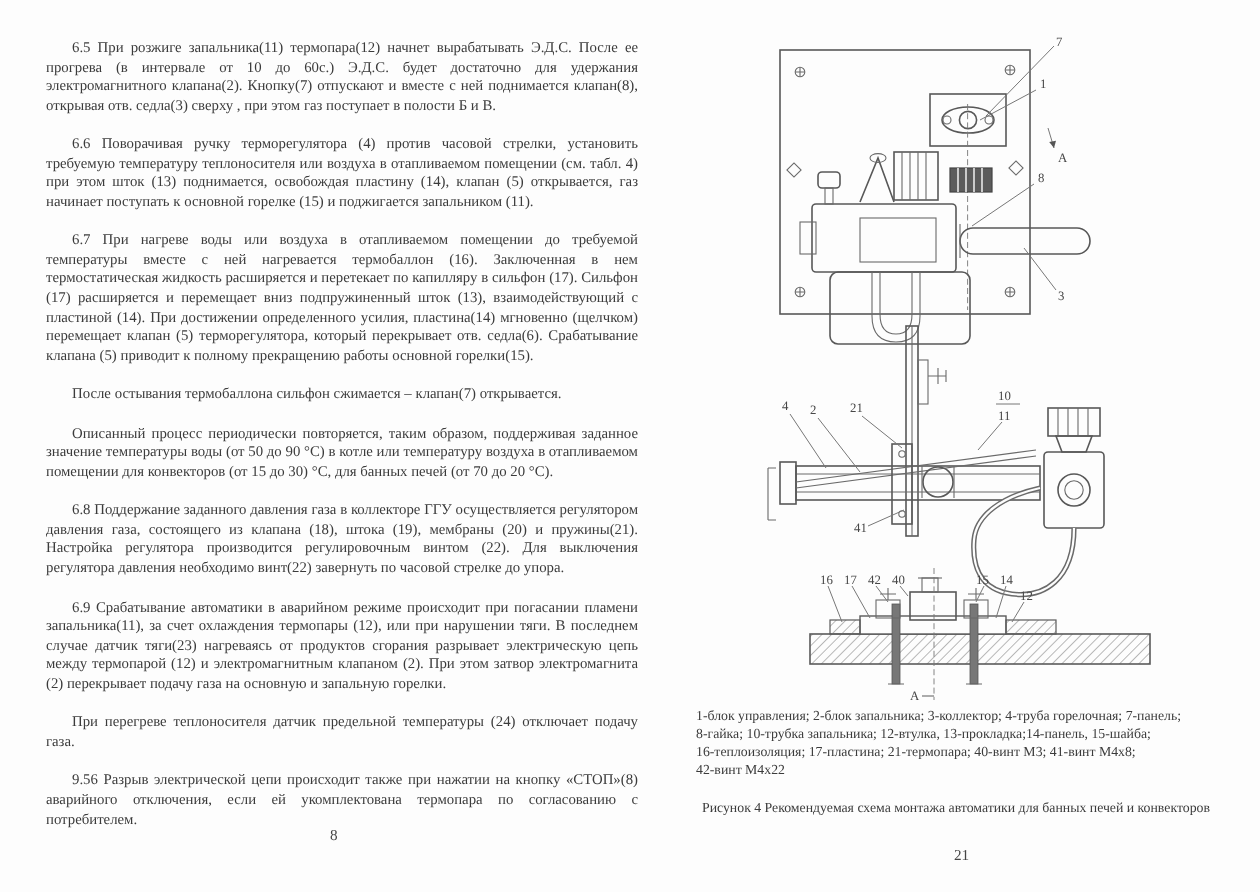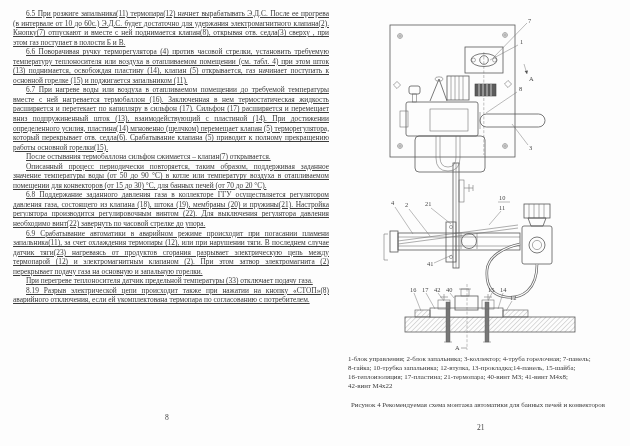--- a/index.html
+++ b/index.html
@@ -1,21 +1,21 @@
 <!DOCTYPE html>
 <html><head>
 <meta charset="utf-8">
 <style>
   html,body{margin:0;padding:0;}
   body{width:630px;height:446px;background:#fdfdfd;position:relative;overflow:hidden;
        font-family:"Liberation Serif",serif;}
   .scan{position:absolute;inset:0;}
   .page-text{position:absolute;left:13px;top:9px;width:316px;
              font-size:7.4px;line-height:9.55px;color:#3b3b3b;text-align:justify;}
-  .page-text p{margin:0;text-indent:13px;text-decoration:underline;}
+  .page-text p{margin:10px;text-indent:13px;}
   .pagenum{position:absolute;font-size:7.6px;color:#454545;}
   .pagenum.left{left:165px;top:413px;}
   .pagenum.right{left:477px;top:423px;}
   .parts{position:absolute;left:348px;top:354px;width:276px;
          font-size:6.9px;line-height:9.1px;color:#3b3b3b;}
   .parts div{white-space:nowrap;}
   .caption{position:absolute;left:351px;top:401px;width:274px;
            font-size:6.9px;line-height:8.6px;color:#3b3b3b;}
   .figure{position:absolute;left:340px;top:8px;}
   svg text{font-family:"Liberation Serif",serif;font-size:6.4px;fill:#474747;}
@@ -30,22 +30,22 @@
 <div class="scan">
 
   <div class="page-text">
     <p>6.5 При розжиге запальника(11) термопара(12) начнет вырабатывать Э.Д.С. После ее прогрева (в интервале от 10 до 60с.) Э.Д.С. будет достаточно для удержания электромагнитного клапана(2). Кнопку(7) отпускают и вместе с ней поднимается клапан(8), открывая отв. седла(3) сверху , при этом газ поступает в полости Б и В.</p>
     <p>6.6 Поворачивая ручку терморегулятора (4) против часовой стрелки, установить требуемую температуру теплоносителя или воздуха в отапливаемом помещении (см. табл. 4) при этом шток (13) поднимается, освобождая пластину (14), клапан (5) открывается, газ начинает поступать к основной горелке (15) и поджигается запальником (11).</p>
     <p>6.7 При нагреве воды или воздуха в отапливаемом помещении до требуемой температуры вместе с ней нагревается термобаллон (16). Заключенная в нем термостатическая жидкость расширяется и перетекает по капилляру в сильфон (17). Сильфон (17) расширяется и перемещает вниз подпружиненный шток (13), взаимодействующий с пластиной (14). При достижении определенного усилия, пластина(14) мгновенно (щелчком) перемещает клапан (5) терморегулятора, который перекрывает отв. седла(6). Срабатывание клапана (5) приводит к полному прекращению работы основной горелки(15).</p>
     <p>После остывания термобаллона сильфон сжимается – клапан(7) открывается.</p>
     <p>Описанный процесс периодически повторяется, таким образом, поддерживая заданное значение температуры воды (от 50 до 90 °С) в котле или температуру воздуха в отапливаемом помещении для конвекторов (от 15 до 30) °С, для банных печей (от 70 до 20 °С).</p>
     <p>6.8 Поддержание заданного давления газа в коллекторе ГГУ осуществляется регулятором давления газа, состоящего из клапана (18), штока (19), мембраны (20) и пружины(21). Настройка регулятора производится регулировочным винтом (22). Для выключения регулятора давления необходимо винт(22) завернуть по часовой стрелке до упора.</p>
     <p>6.9 Срабатывание автоматики в аварийном режиме происходит при погасании пламени запальника(11), за счет охлаждения термопары (12), или при нарушении тяги. В последнем случае датчик тяги(23) нагреваясь от продуктов сгорания разрывает электрическую цепь между термопарой (12) и электромагнитным клапаном (2). При этом затвор электромагнита (2) перекрывает подачу газа на основную и запальную горелки.</p>
-    <p>При перегреве теплоносителя датчик предельной температуры (33) отключает подачу газа.</p>
-    <p>8.19 Разрыв электрической цепи происходит также при нажатии на кнопку «СТОП»(8) аварийного отключения, если ей укомплектована термопара по согласованию с потребителем.</p>
+    <p>При перегреве теплоносителя датчик предельной температуры (24) отключает подачу газа.</p>
+    <p>9.56 Разрыв электрической цепи происходит также при нажатии на кнопку «СТОП»(8) аварийного отключения, если ей укомплектована термопара по согласованию с потребителем.</p>
   </div>
   <div class="pagenum left">8</div>
 
   <svg class="figure" width="290" height="345" viewBox="0 0 290 345">
     <defs>
       <pattern id="hatch" width="3.4" height="3.4" patternUnits="userSpaceOnUse" patternTransform="rotate(45)">
         <line x1="0" y1="0" x2="0" y2="3.4" stroke="#8a8a8a" stroke-width="0.6"></line>
       </pattern>
     </defs>
 

